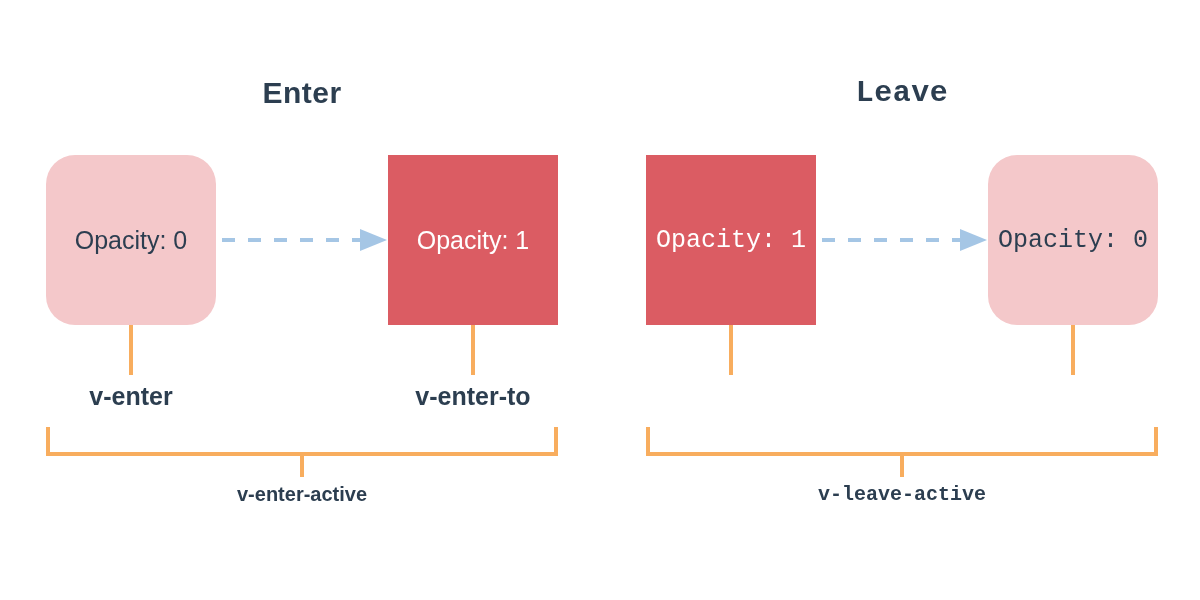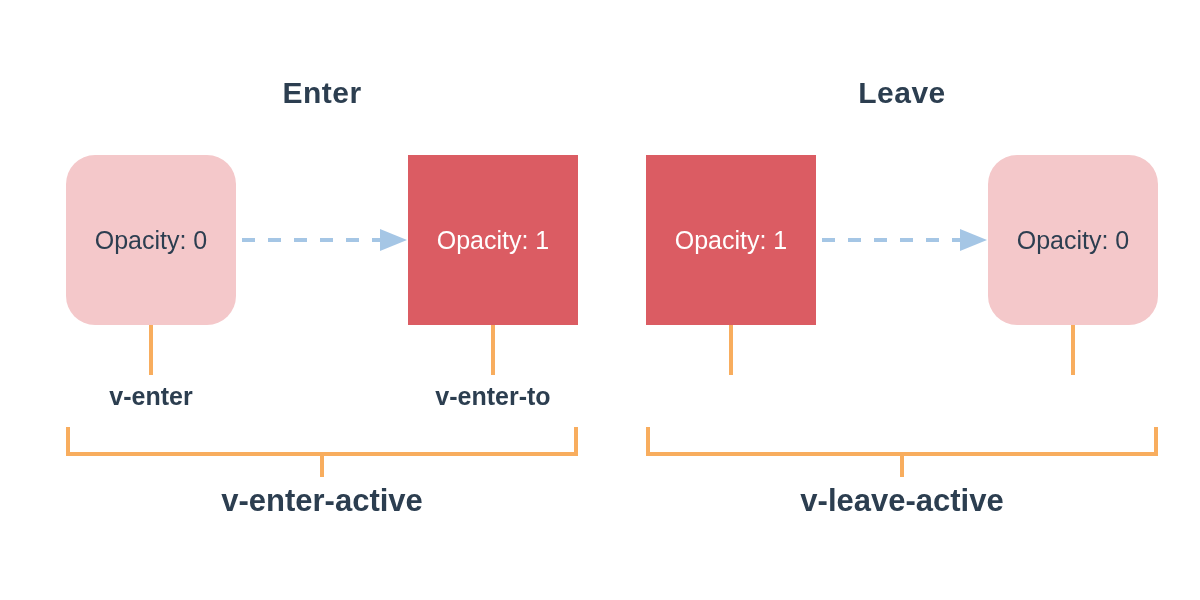--- a/index.html
+++ b/index.html
@@ -16,22 +16,22 @@
     width: 1200px;
     height: 600px;
     background: #ffffff;
   }
   .panel {
     position: absolute;
     top: 0;
     width: 600px;
     height: 600px;
   }
-  .panel.left  { left: 0; margin-left: 20px; }
-  .panel.right { left: 600px; }
+  .panel.left  { left: 0; }
+  .panel.right { left: 600px; font-family: Liberation Mono, monospace; }
 
   .section-title {
     position: absolute;
     left: 46px;
     top: 76px;
     width: 512px;
     text-align: center;
     font-size: 30px;
     font-weight: bold;
     color: #2c3e50;
@@ -126,21 +126,21 @@
     width: 4px;
     height: 21px;
     background: #f8ad5e;
   }
   .active-label {
     position: absolute;
     left: 102px;
     top: 483px;
     width: 400px;
     text-align: center;
-    font-size: 31px;
+    font-size: 20px;
     font-weight: bold;
     color: #2c3e50;
   }
 </style>
 </head>
 <body>
 
 <div class="diagram">
 
   <div class="panel left">

